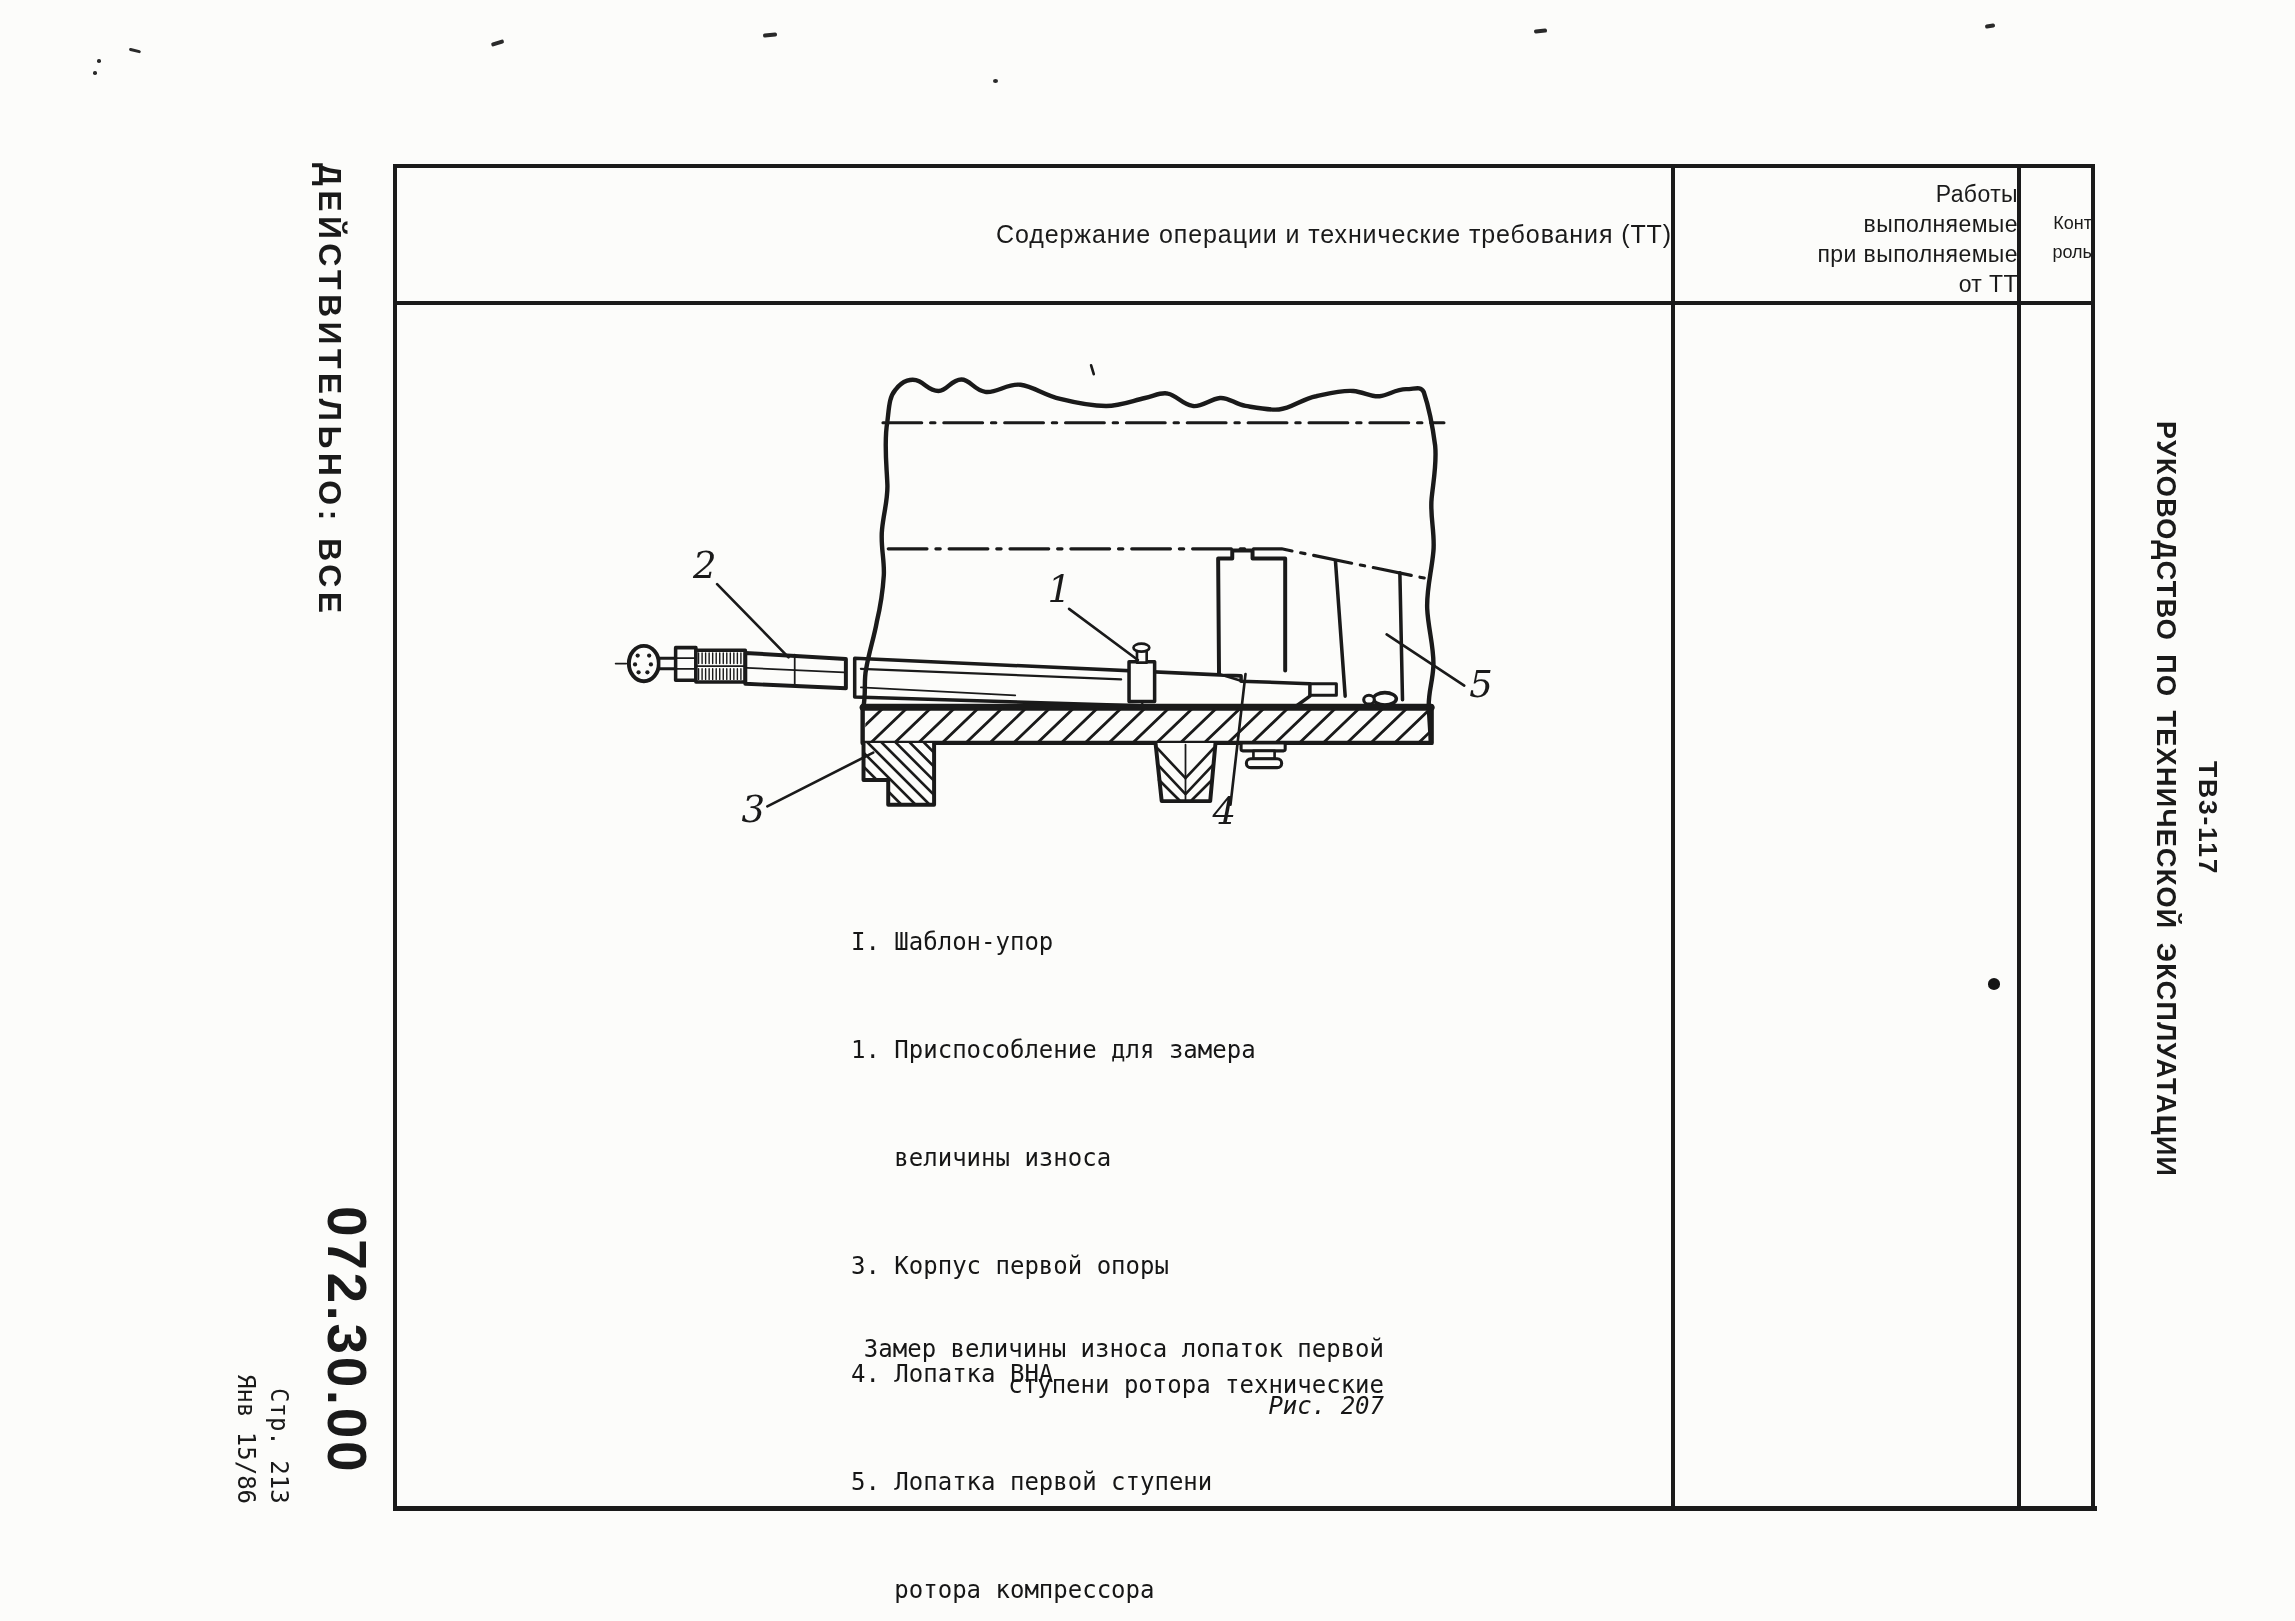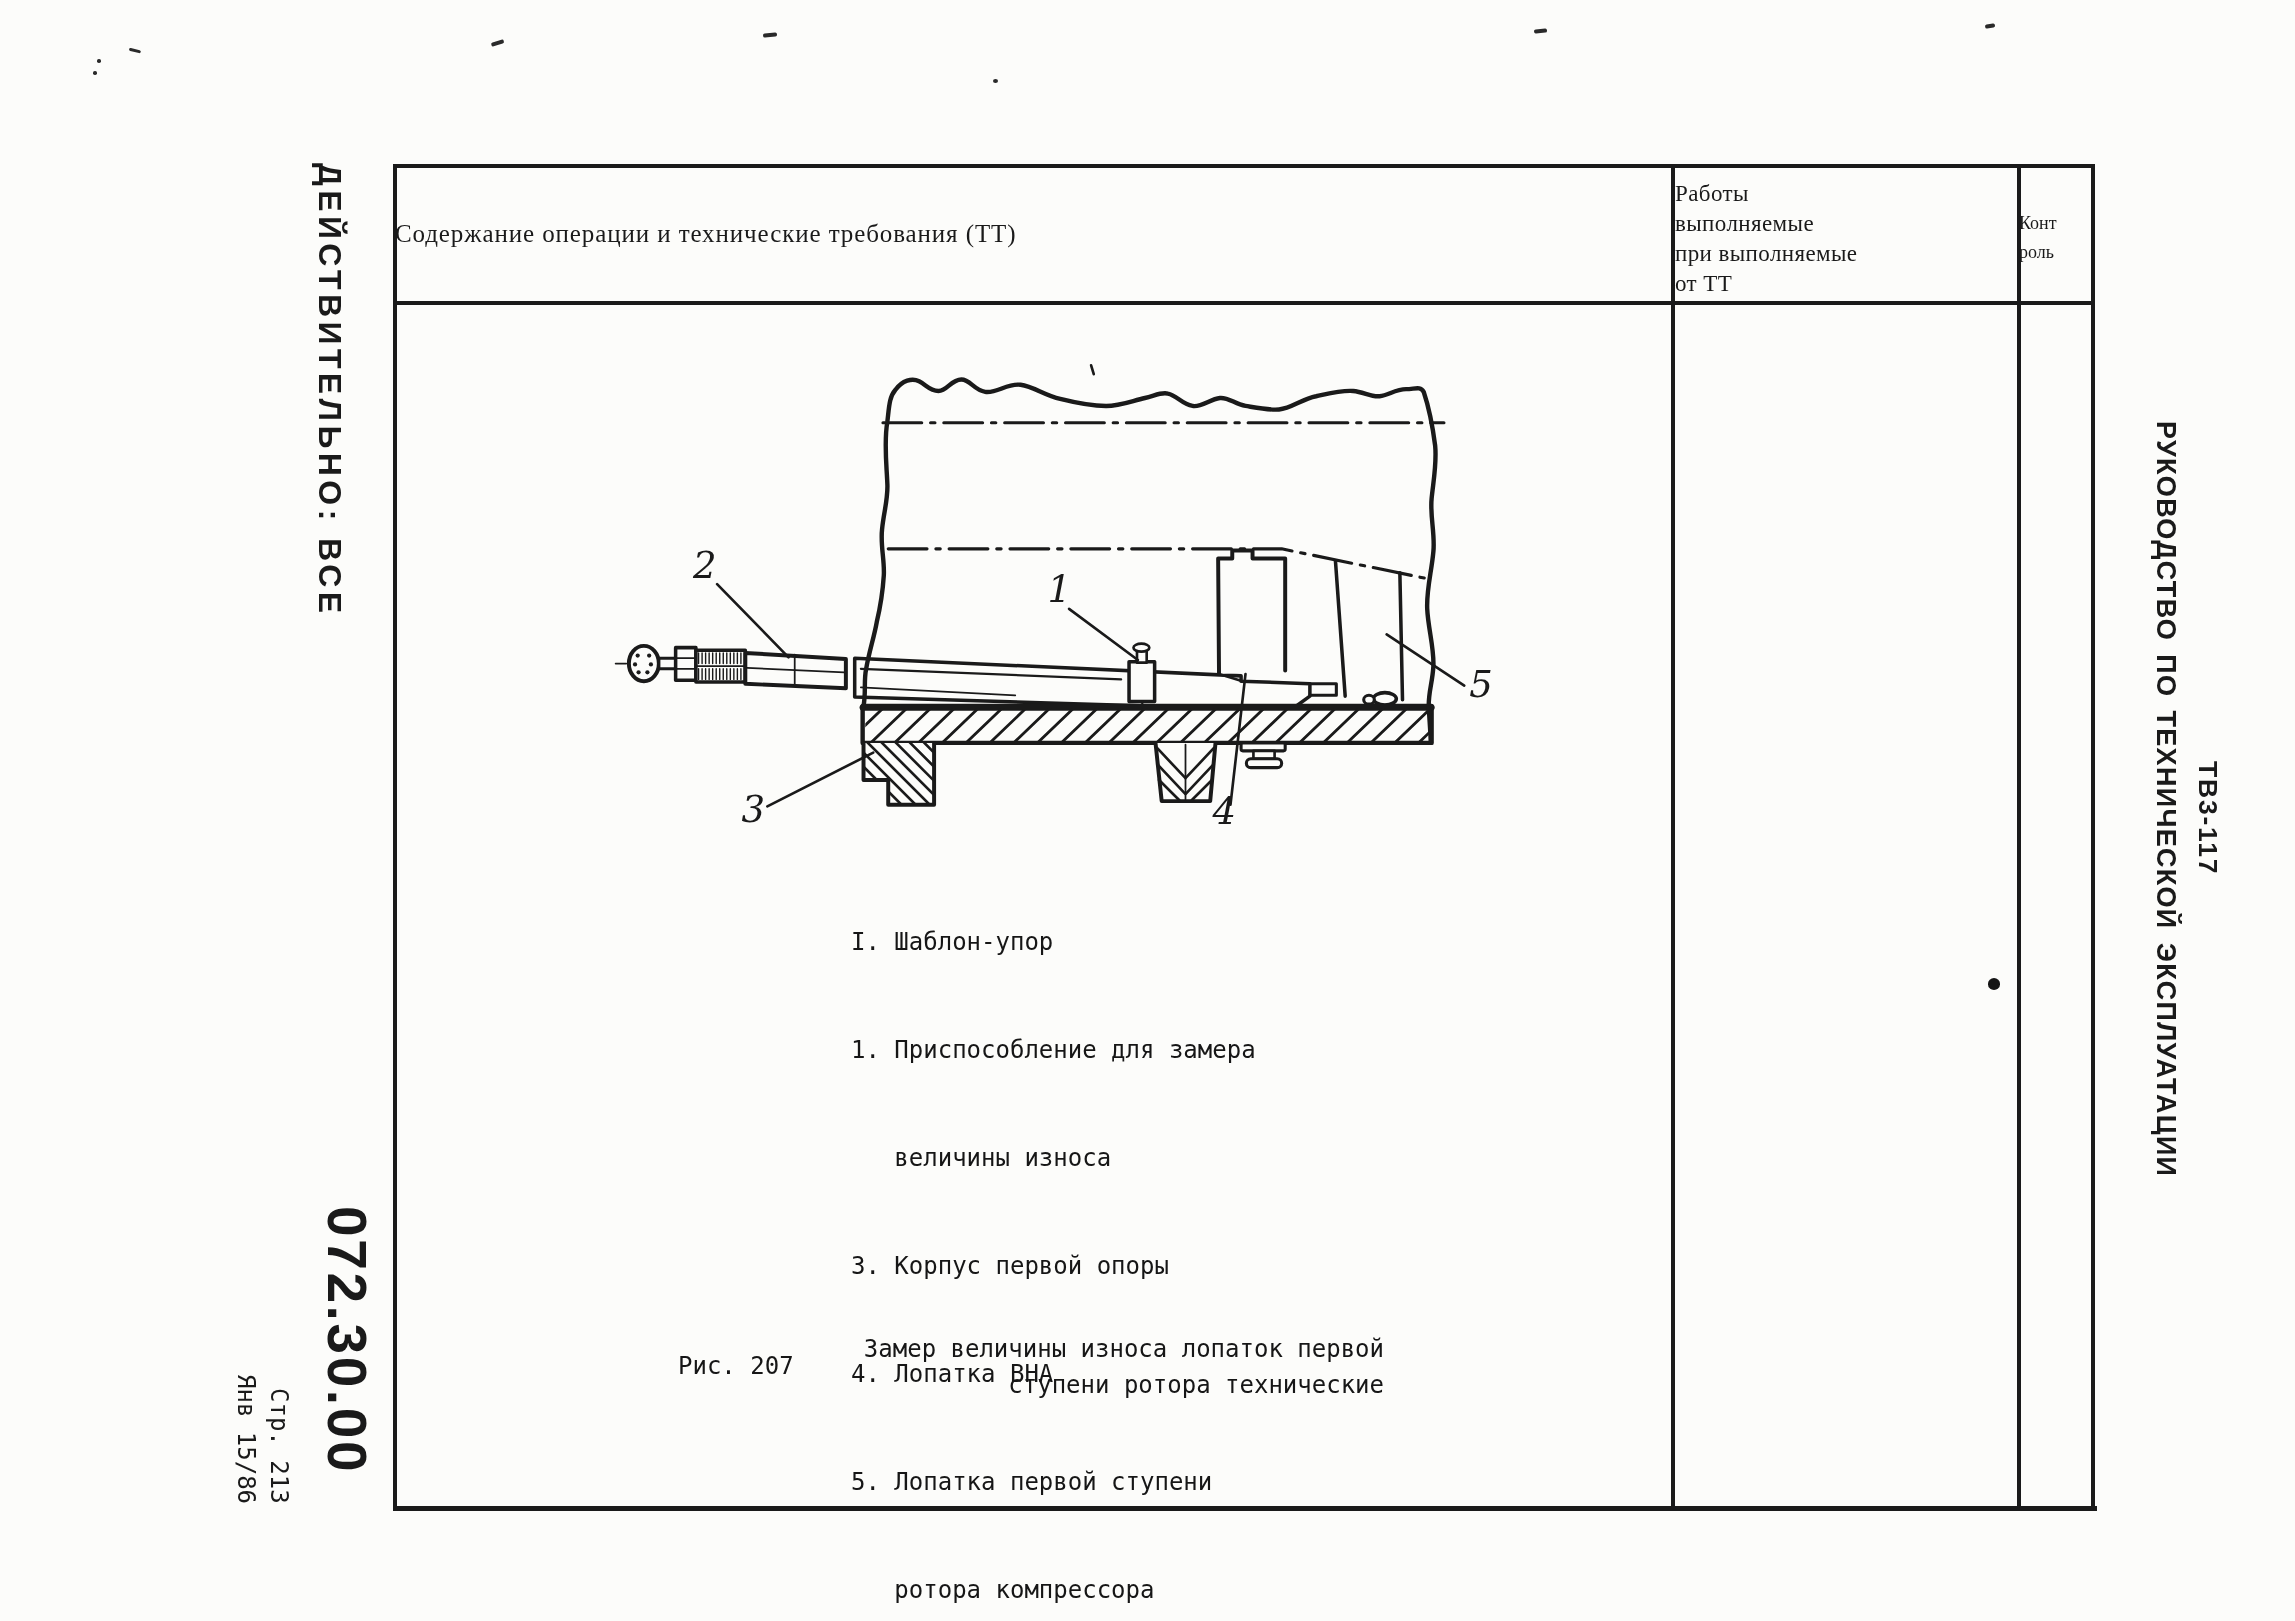--- a/index.html
+++ b/index.html
@@ -13,29 +13,29 @@
   .vtext{
     position:absolute;transform-origin:top left;transform:rotate(90deg);
     white-space:nowrap;line-height:1;
   }
   .stamp{font-size:32px;font-weight:700;letter-spacing:4.4px;}
   .code{font-size:55px;font-weight:700;letter-spacing:2.6px;}
   .small-mono{font-family:"DejaVu Sans Mono",monospace;font-size:24px;font-weight:700;}
   .model{font-size:26.5px;font-weight:700;letter-spacing:1.8px;}
   .mtitle{font-size:27px;font-weight:700;letter-spacing:1.3px;word-spacing:4.4px;}
   
-  .th{position:absolute;text-align:left;font-family:Liberation Serif, serif;}
+  .th{position:absolute;text-align:right;}
   .th1{left:395px;top:220px;width:1277px;font-size:25px;letter-spacing:0.9px;}
   .th2{left:1675px;top:179px;width:343px;font-size:23px;line-height:30px;letter-spacing:0.4px;}
   .th3{left:2019px;top:209px;width:73px;font-size:18px;line-height:29px;}
   
   .mono{font-family:"DejaVu Sans Mono",monospace;font-size:24px;color:#161616;}
   .legend{position:absolute;left:851px;top:852px;line-height:36px;white-space:pre;}
   .caption{position:absolute;left:678px;top:1331px;width:706px;text-align:right;line-height:36px;}
-  .figlabel{position:absolute;left:678px;top:1352px;width:706px;text-align:left;}
+  .figlabel{position:absolute;left:678px;top:1392px;width:706px;text-align:right;font-style:italic;}
   .ink-dot{position:absolute;background:#141414;border-radius:50%;}
   .speck{position:absolute;background:#2a2a2a;border-radius:1.8px;}
   svg text{font-family:"DejaVu Serif",serif;font-style:italic;}
 </style>
 </head>
 <body>
 
 <div class="page">
 
   <div class="vtext stamp" style="left:346px;top:163px;">ДЕЙСТВИТЕЛЬНО: ВСЕ</div>

